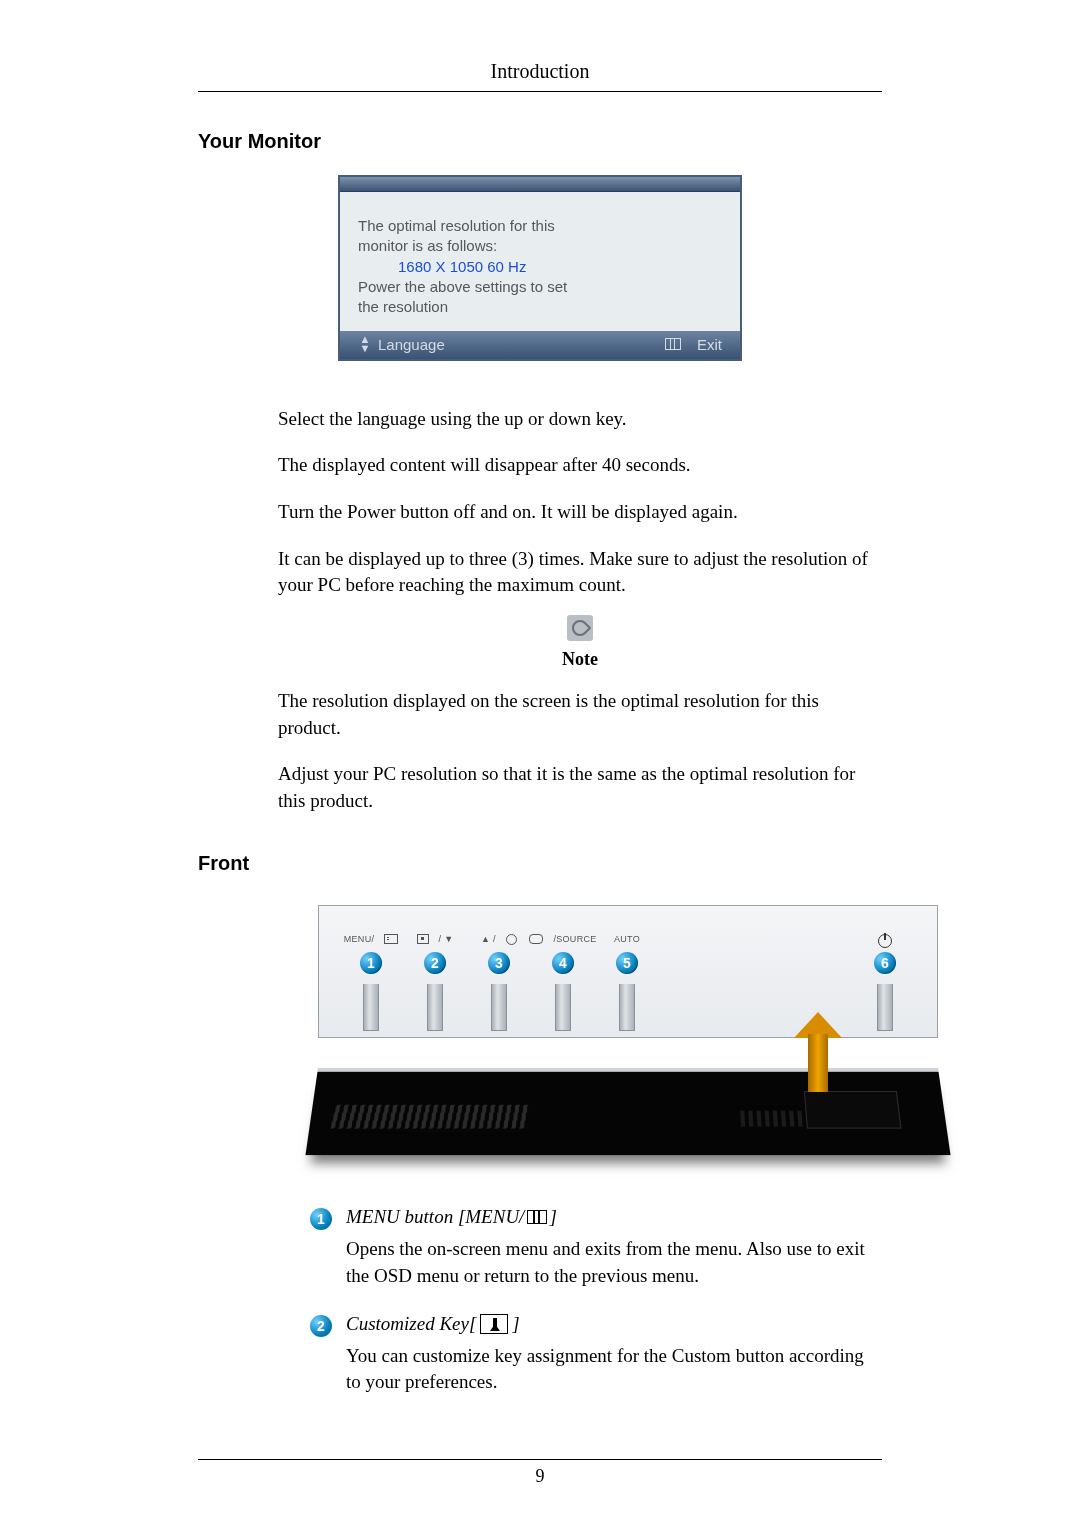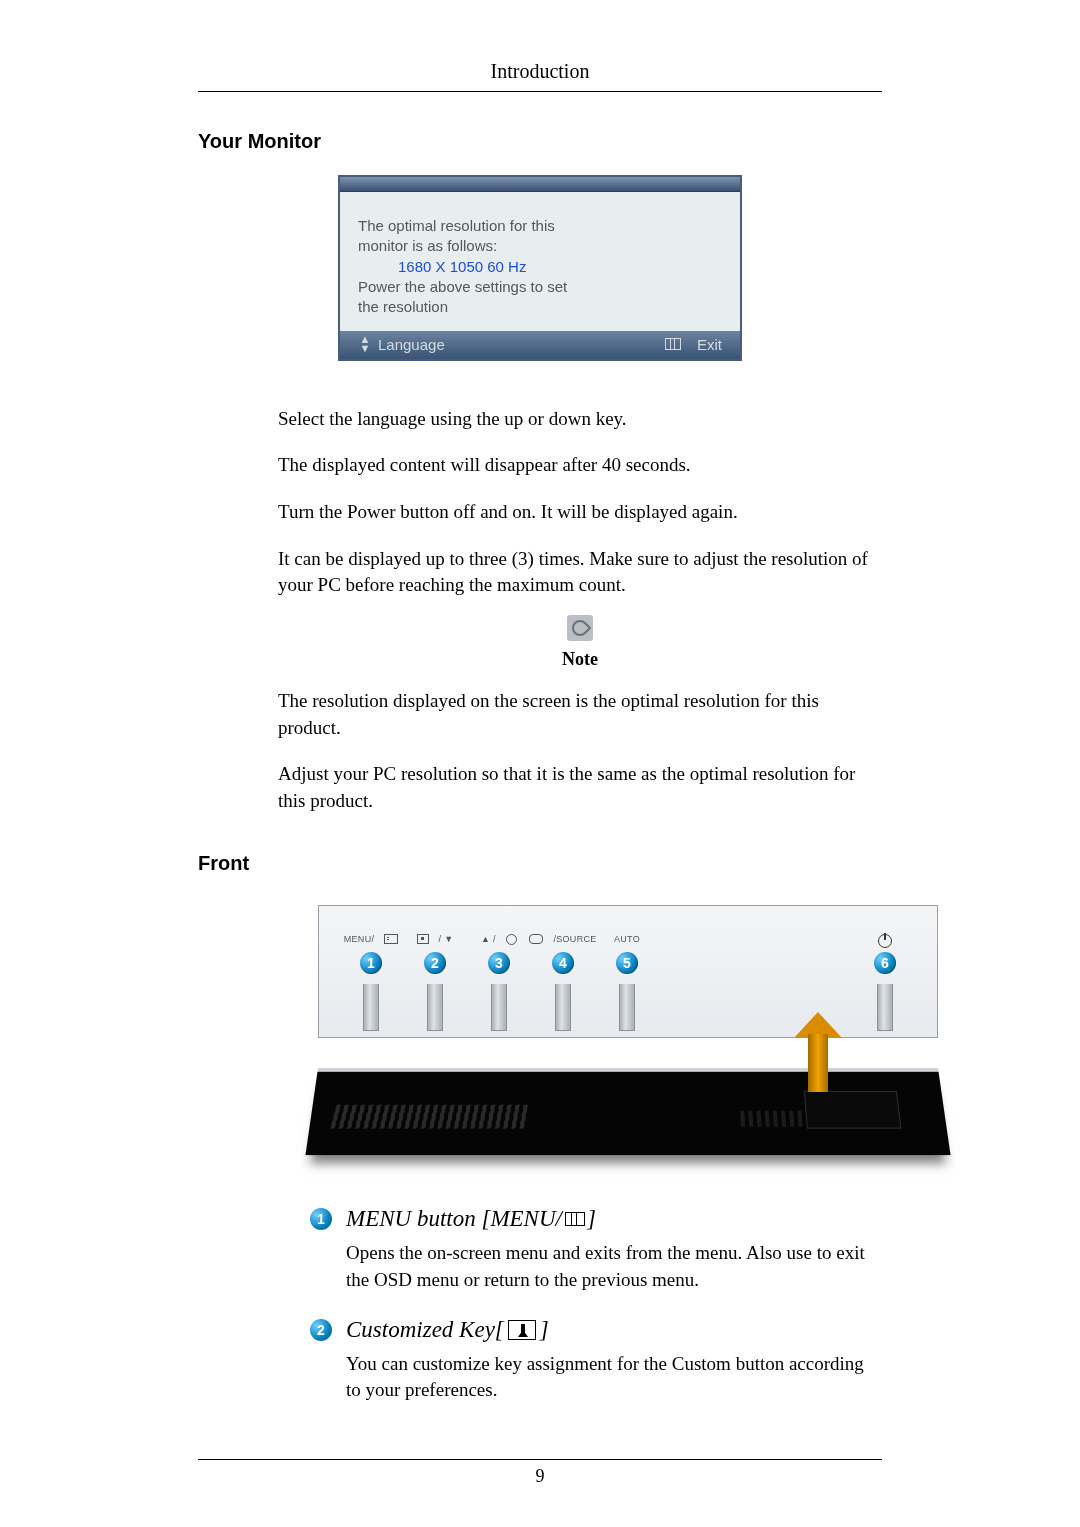--- a/index.html
+++ b/index.html
@@ -260,21 +260,21 @@
   .front-list { margin-left: 112px; font-size:19px; }
   .fl-item { display:flex; gap:14px; margin-bottom:6px; align-items:flex-start;}
   .fl-num {
     width:22px;height:22px;border-radius:50%;
     background: radial-gradient(circle at 30% 30%, #6fd0ff, #067fbc 60%, #035b87);
     color:#fff;font-weight:bold;font-family:Arial;font-size:14px;
     display:flex;align-items:center;justify-content:center;
     flex-shrink:0; margin-top:2px;
   }
   .fl-body { flex:1; }
-  .fl-title { font-style: italic; font-size:23px; margin-bottom:8px; display:flex; align-items:center; gap:2px;}
+  .fl-title { font-style: italic; font-size:19px; margin-bottom:8px; display:flex; align-items:center; gap:2px;}
   .fl-desc { margin:0 0 18px 0; line-height:1.38; }
   .menu-rect{
     display:inline-block;width:18px;height:12px;border:1.3px solid #000;position:relative;margin-left:1px;
   }
   .menu-rect::before,.menu-rect::after{
     content:"";position:absolute;top:0;bottom:0;width:1.3px;background:#000;
   }
   .menu-rect::before{left:5px;}
   .menu-rect::after{left:10px;}
   .custom-key-icon{

